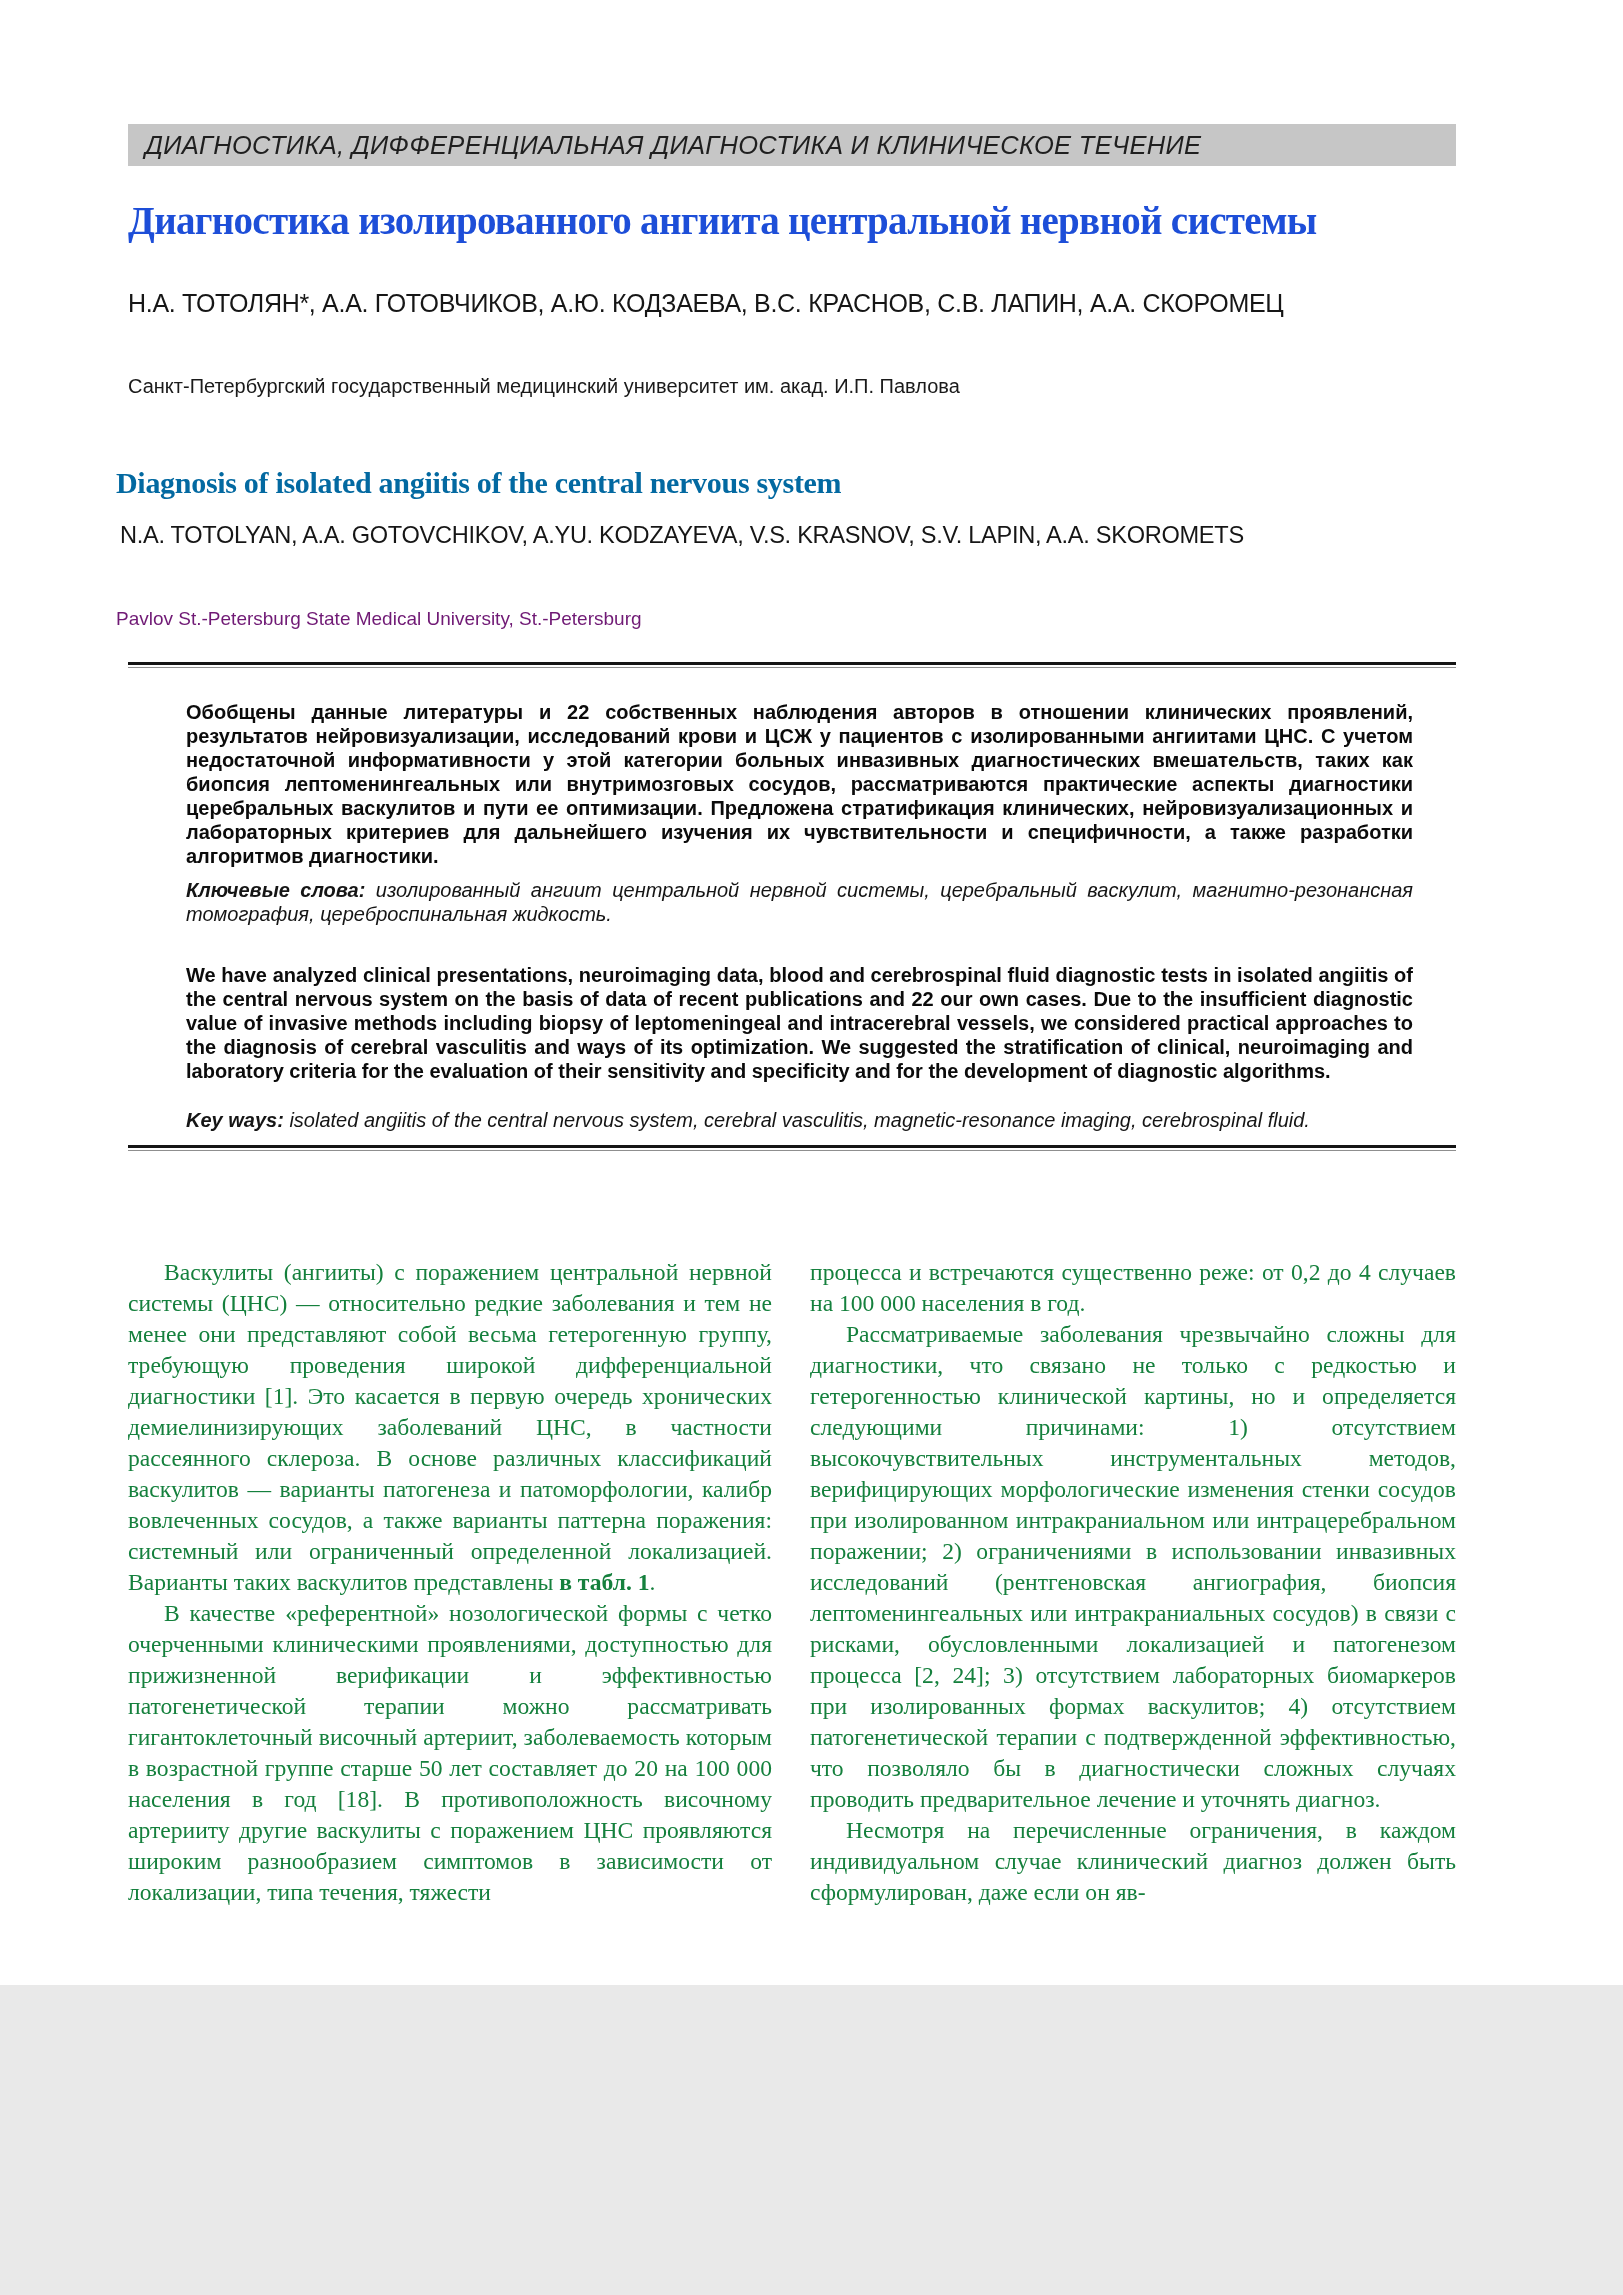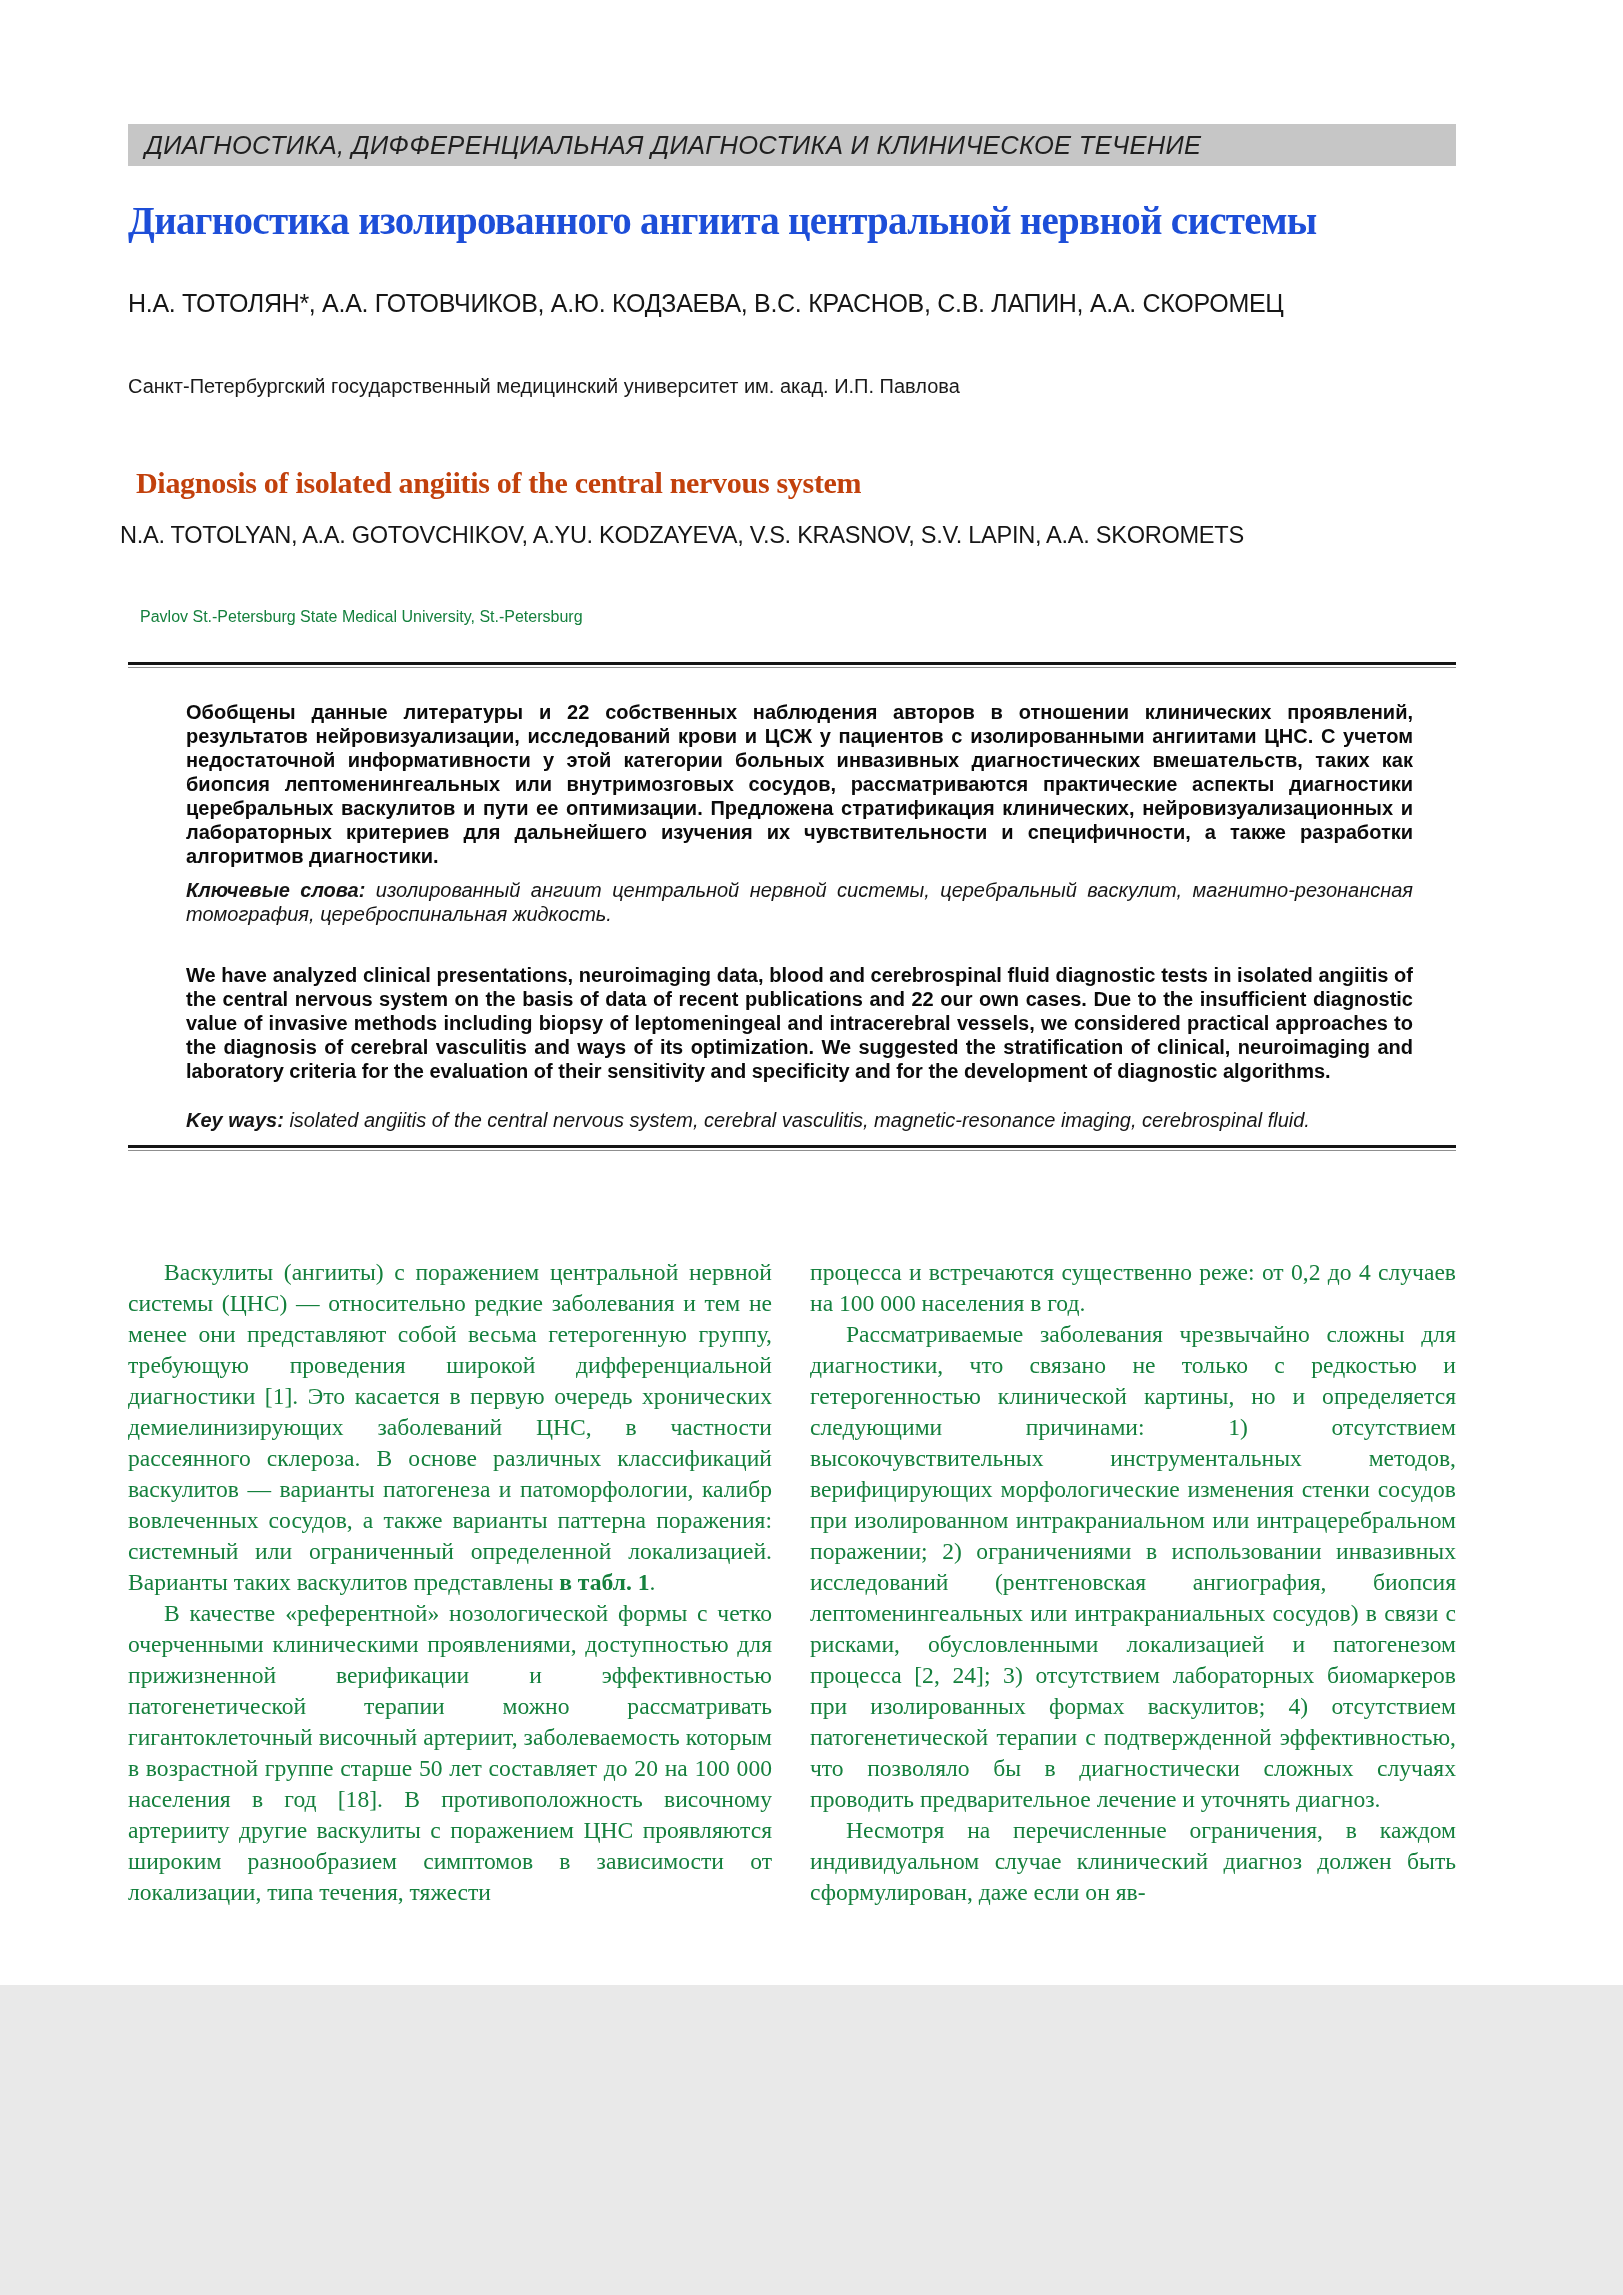--- a/index.html
+++ b/index.html
@@ -36,34 +36,34 @@
     position: absolute; left: 128px; top: 289px; width: 1348px;
     font-family: "Liberation Sans", "DejaVu Sans", sans-serif;
     font-size: 25px; letter-spacing: -0.3px; color: #161616; white-space: nowrap;
   }
   .affil-ru {
     position: absolute; left: 128px; top: 375px; width: 1328px;
     font-family: "Liberation Sans", "DejaVu Sans", sans-serif;
     font-size: 20px; color: #1a1a1a; white-space: nowrap;
   }
   .title-en {
-    position: absolute; left: 136px; top: 466px; width: 1328px; margin: 0;
+    position: absolute; left: 116px; top: 466px; width: 1328px; margin: 0;
     font-family: "Liberation Serif", "DejaVu Serif", serif;
-    font-weight: bold; font-size: 30px; letter-spacing: -0.3px; color: #c2410c;
+    font-weight: bold; font-size: 30px; letter-spacing: -0.3px; color: #0369a1;
     white-space: nowrap;
   }
   .authors-en {
     position: absolute; left: 120px; top: 522px; width: 1348px;
     font-family: "Liberation Sans", "DejaVu Sans", sans-serif;
     font-size: 23.6px; letter-spacing: -0.3px; color: #161616; white-space: nowrap;
   }
   .affil-en {
-    position: absolute; left: 140px; top: 608px; width: 1328px;
+    position: absolute; left: 116px; top: 608px; width: 1328px;
     font-family: "Liberation Sans", "DejaVu Sans", sans-serif;
-    font-size: 16px; color: #15803d; white-space: nowrap;
+    font-size: 19px; color: #701a75; white-space: nowrap;
   }
 
   .rule {
     position: absolute; left: 128px; width: 1328px; height: 2px;
     border-top: 3.3px solid #151515; border-bottom: 1.3px solid #8f8f8f;
   }
   .rule-top { top: 662px; }
   .rule-bottom { top: 1145px; }
 
   .abstract {

